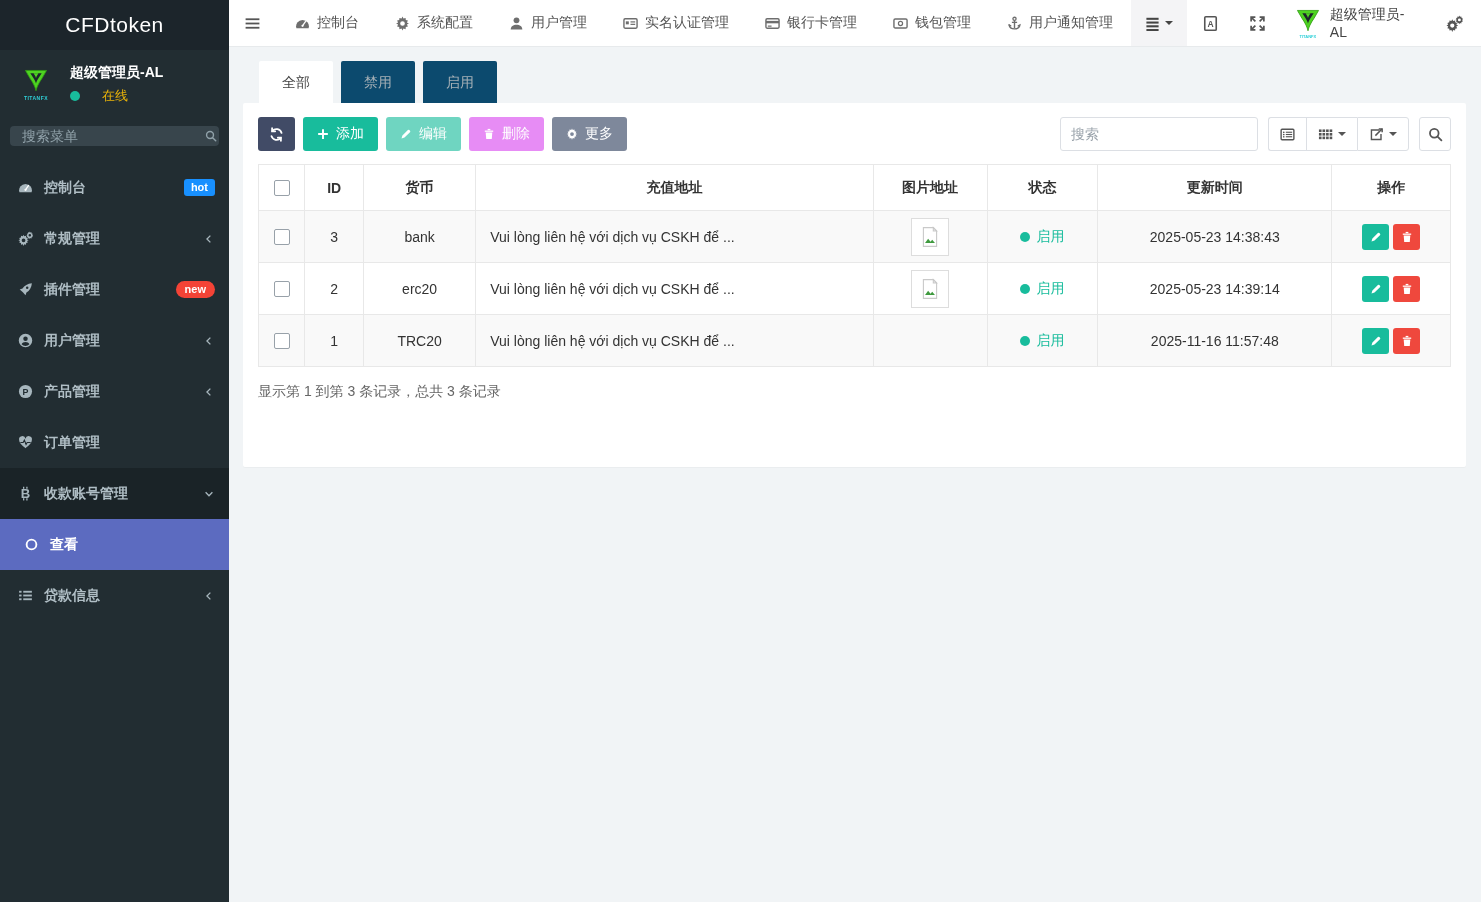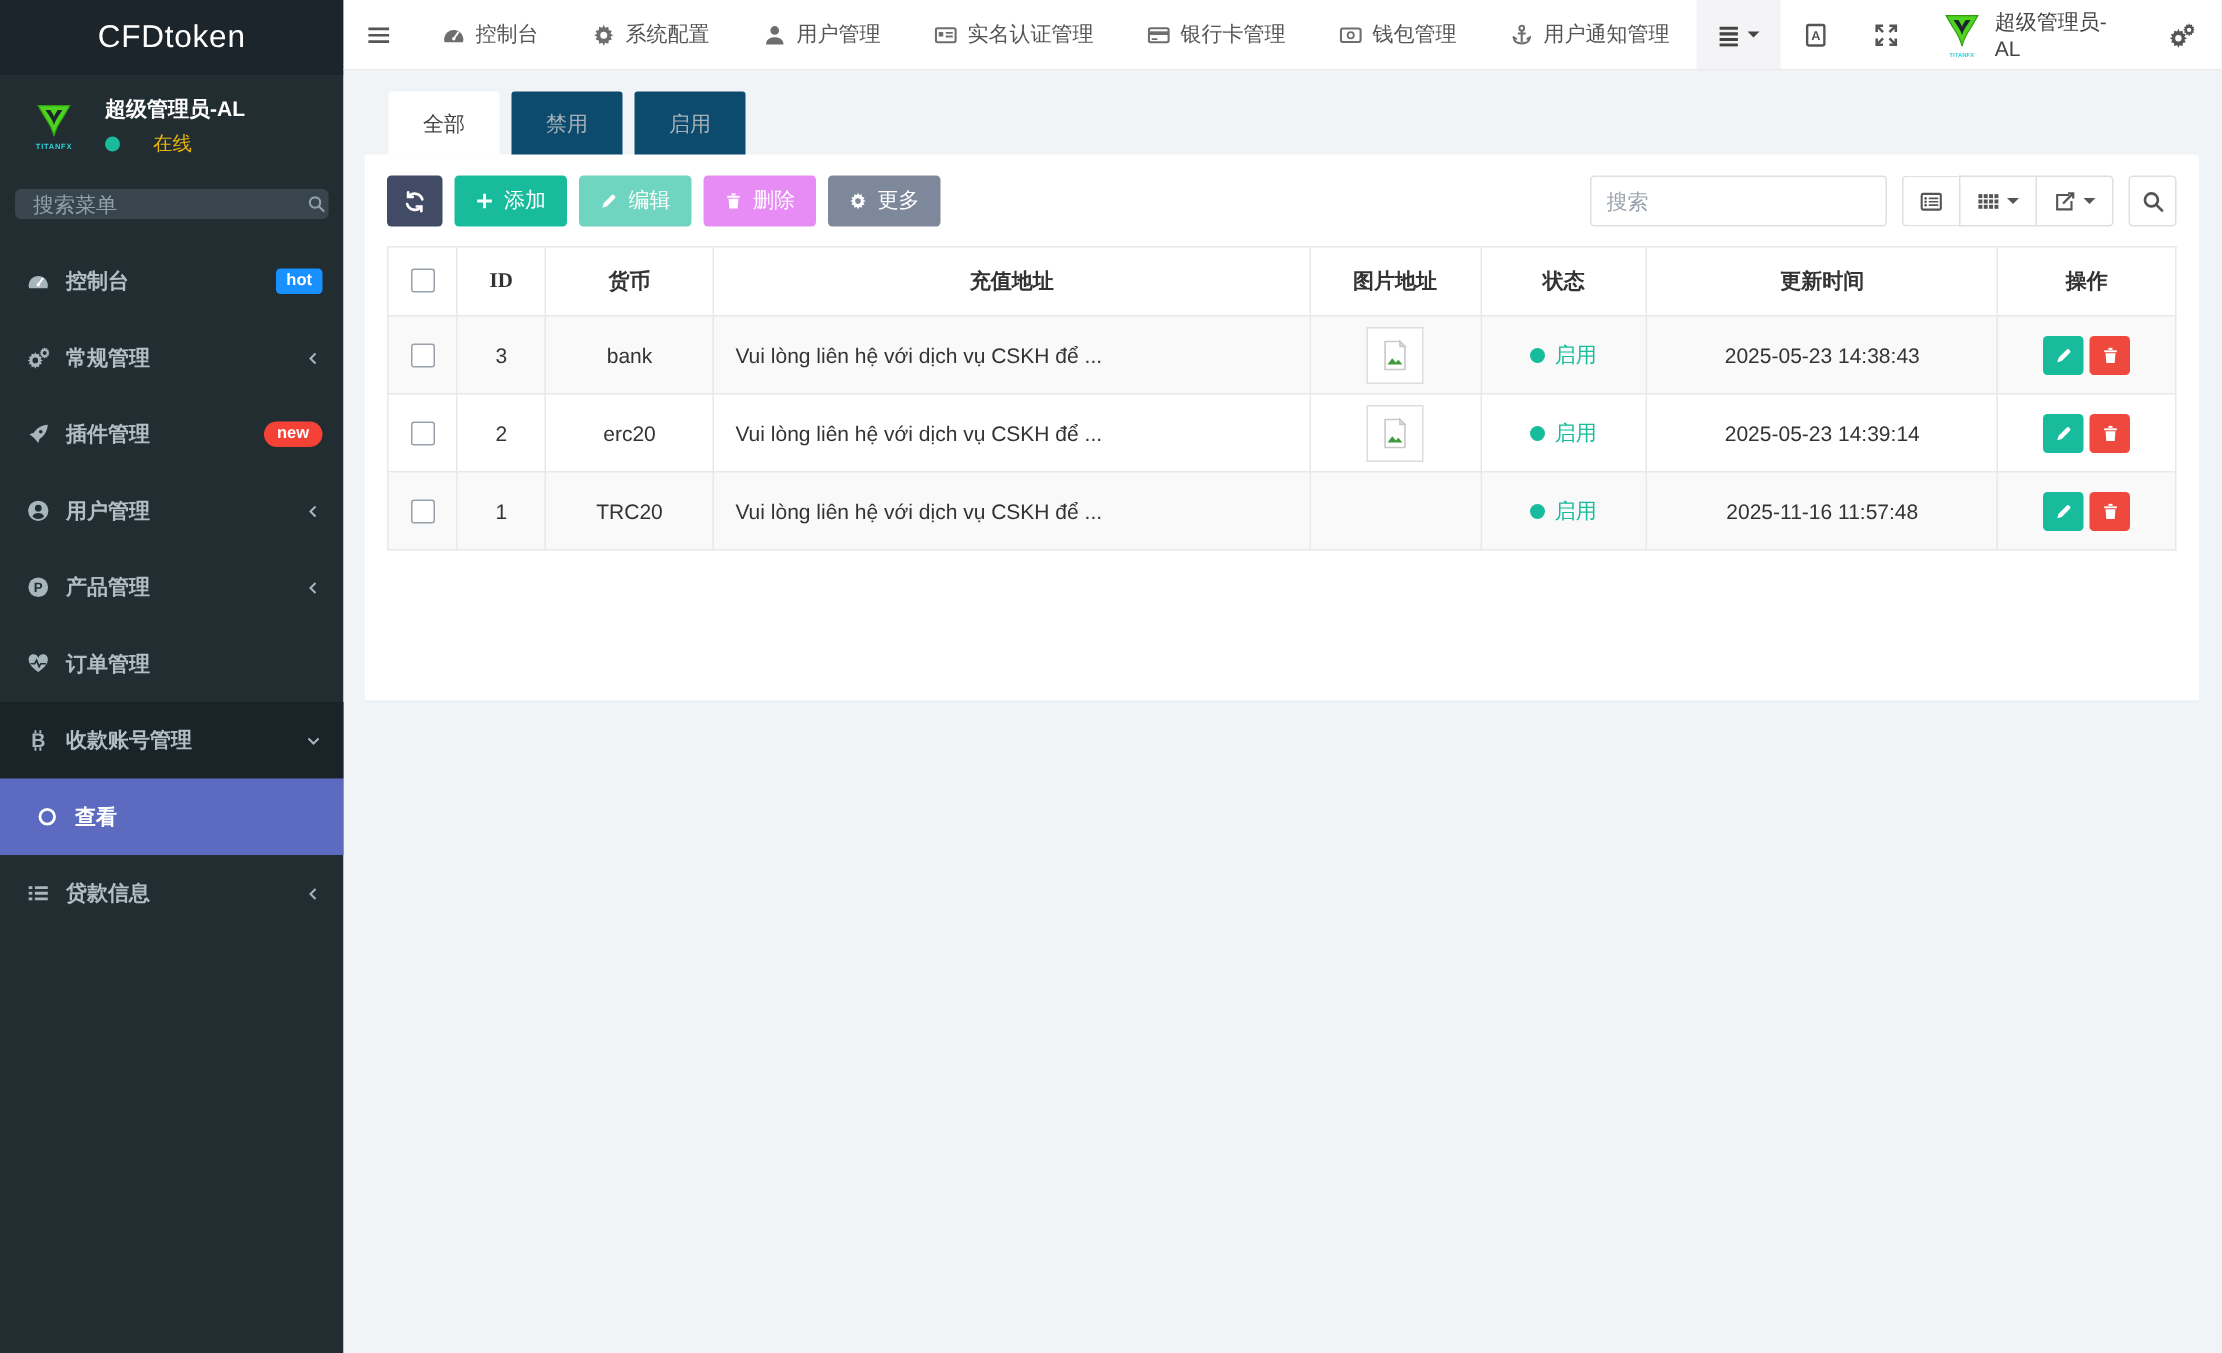--- a/index.html
+++ b/index.html
@@ -64,21 +64,21 @@
   .btn-group{display:flex;margin-left:10px;}
   .wbtn{height:34px;background:#fff;border:1px solid #dcdfe4;color:#555;display:flex;align-items:center;justify-content:center;gap:5px;padding:0 11px;cursor:pointer;}
   .btn-group .wbtn{border-right-width:0;}
   .btn-group .wbtn:first-child{border-radius:3px 0 0 3px;}
   .btn-group .wbtn:last-child{border-right-width:1px;border-radius:0 3px 3px 0;}
   .wbtn.solo{border-radius:3px;margin-left:10px;width:32px;padding:0;}
   
   table{width:100%;border-collapse:collapse;font-size:14px;color:#333;}
   th,td{border:1px solid #e8e8e8;text-align:center;}
   table{border:1px solid #ddd;}
-  th{height:43px;font-weight:bold;font-size:14px;background:#fff;font-family:Liberation Serif, serif;}
+  th{height:43px;font-weight:bold;font-size:14px;background:#fff;}
   td{height:49px;}
   tbody tr:nth-child(odd){background:#f9f9f9;}
   td.addr{text-align:left;padding-left:14px;}
   .col-check{width:44px;}.col-id{width:57px;}.col-cur{width:111px;}.col-addr{width:404px;}
   .col-img{width:113px;}.col-st{width:110px;}.col-time{width:236px;}.col-op{width:118px;}
   .cb{width:14px;height:14px;border:1.5px solid #98a1a9;border-radius:2px;display:inline-block;background:#fff;cursor:pointer;vertical-align:middle;}
   .status{display:inline-flex;align-items:center;gap:6px;font-size:14px;}
   .thumb{width:36px;height:36px;border:1px solid #ddd;background:#fff;display:inline-flex;align-items:center;justify-content:center;cursor:pointer;}
   .act-btn{width:27px;height:26px;border:none;border-radius:3px;display:inline-flex;align-items:center;justify-content:center;cursor:pointer;margin:0 2px;color:#fff;}
   .act-edit{background:#18bc9c;}
@@ -620,16 +620,17 @@
                         <rect x="6.2" y="1.2" width="3.6" height="1.8" fill="currentColor"></rect>
                         <rect x="2.4" y="3.4" width="11.2" height="1.7" fill="currentColor"></rect>
                         <path d="M3.6 6h8.8l-.7 8.6H4.3z" fill="currentColor"></path>
                       </svg>
                     </span>
                   </button></td>
               </tr>
             </tbody>
         </table>
 
+        <div class="summary">显示第 1 到第 3 条记录，总共 3 条记录</div>
       </div>
     </div>
   </div>
 </div>
 
 </body></html>

